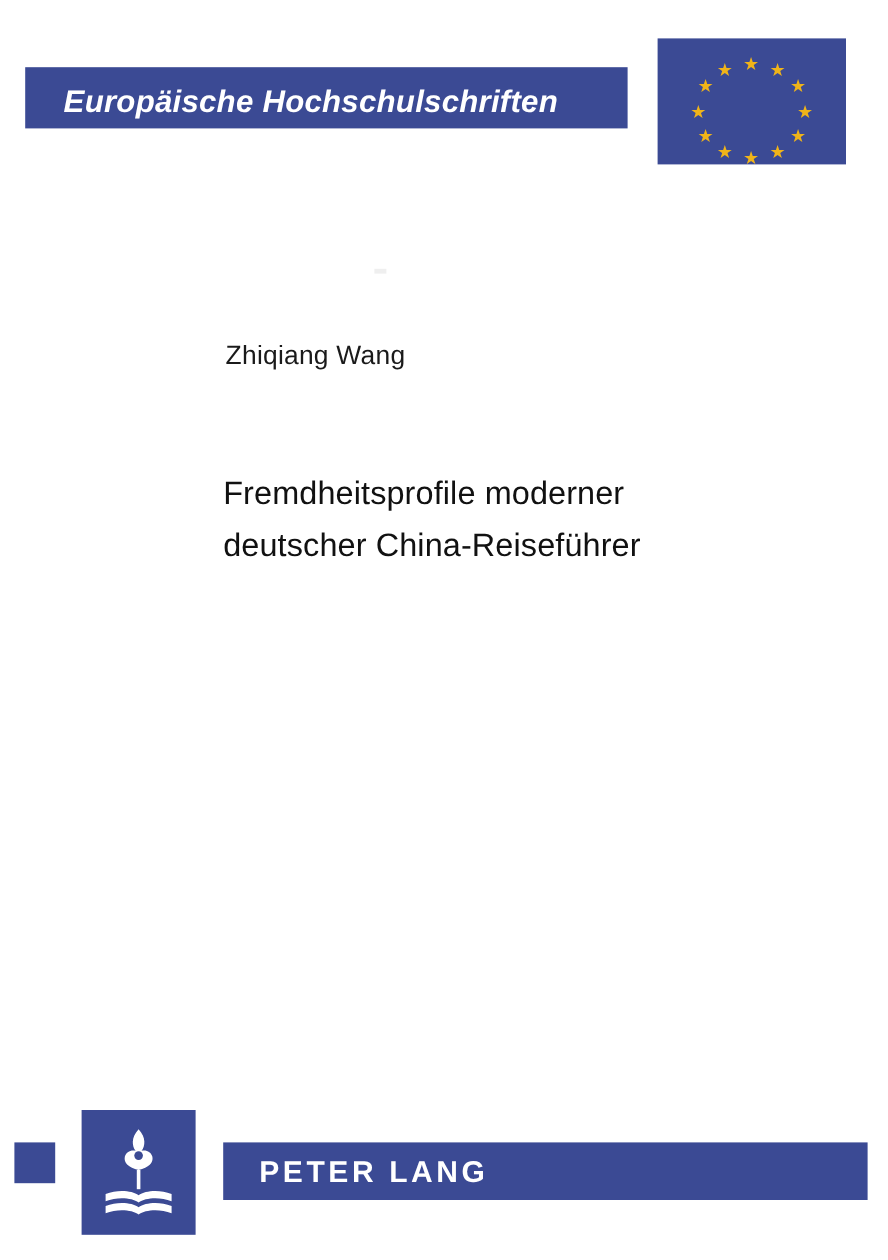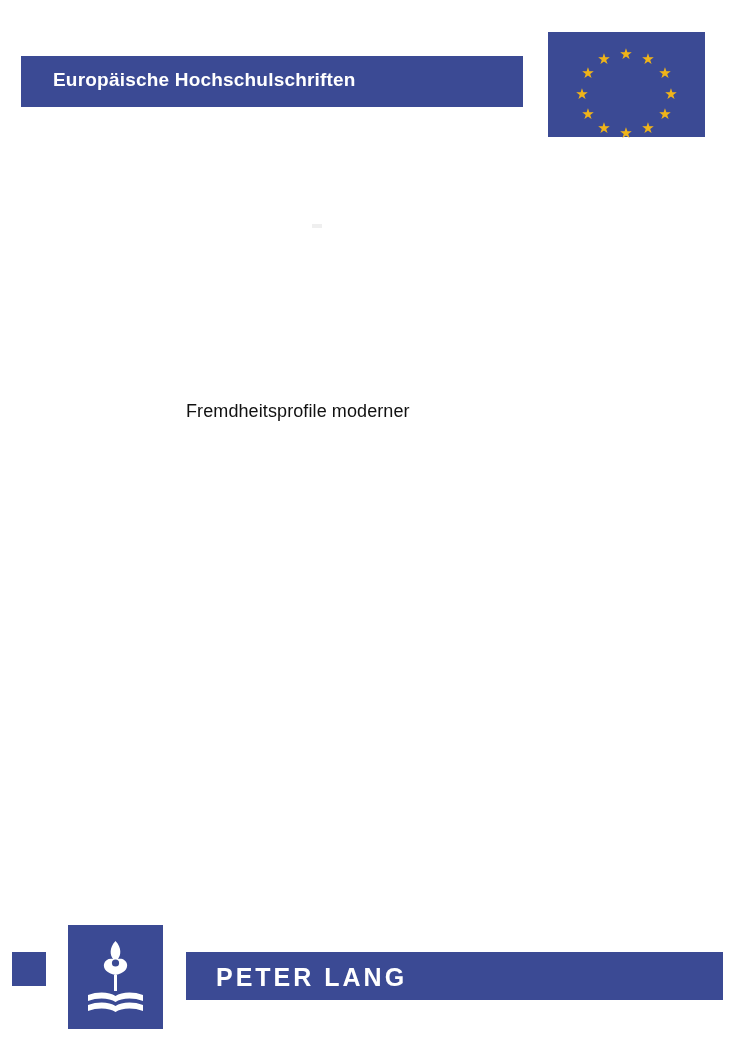--- a/index.html
+++ b/index.html
@@ -31,24 +31,25 @@
     top: 56px;
     width: 502px;
     height: 51px;
     background: #3b4a94;
   }
   .series-banner-text {
     position: absolute;
     left: 32px;
     top: 13px;
     color: #ffffff;
-    font-size: 19px;
+    font-size: 26px;
     font-weight: bold;
     letter-spacing: 0.2px;
     white-space: nowrap;
+    font-style: italic;
   }
 
   
   .eu-flag {
     position: absolute;
     left: 548px;
     top: 32px;
     width: 157px;
     height: 105px;
     background: #3b4a94;
@@ -71,21 +72,21 @@
     font-size: 22px;
     color: #1a1a1a;
     letter-spacing: 0.2px;
     white-space: nowrap;
   }
   .title {
     position: absolute;
     left: 186px;
     top: 390px;
     width: 520px;
-    font-size: 18px;
+    font-size: 27px;
     color: #111111;
     line-height: 43px;
     letter-spacing: 0.1px;
   }
 
   
   .speck {
     position: absolute;
     left: 312px;
     top: 224px;
@@ -158,23 +159,25 @@
     <span class="eu-star" style="left:70px;  top:93px;">★</span>
     <span class="eu-star" style="left:48px;  top:88px;">★</span>
     <span class="eu-star" style="left:32px;  top:74px;">★</span>
     <span class="eu-star" style="left:26px;  top:54px;">★</span>
     <span class="eu-star" style="left:32px;  top:33px;">★</span>
     <span class="eu-star" style="left:48px;  top:19px;">★</span>
   </div>
 
   <div class="speck"></div>
 
+  <div class="author">Zhiqiang Wang</div>
 
   <div class="title">
     <div>Fremdheitsprofile moderner</div>
+    <div>deutscher China-Reiseführer</div>
   </div>
 
   <div class="small-square"></div>
 
   <div class="logo-box">
     <svg class="logo-mark" viewBox="0 0 95 104" xmlns="http://www.w3.org/2000/svg">
 
       <path d="M47.5 16 C41 23 42 30 45 34 C41 33 37 35 36 39 C35 44 39 48 47.5 50 C56 48 60 44 59 39 C58 35 54 33 50 34 C53 30 54 23 47.5 16 Z" fill="#ffffff"></path>
       <circle cx="47.5" cy="38" r="3.6" fill="#3b4a94"></circle>
 

